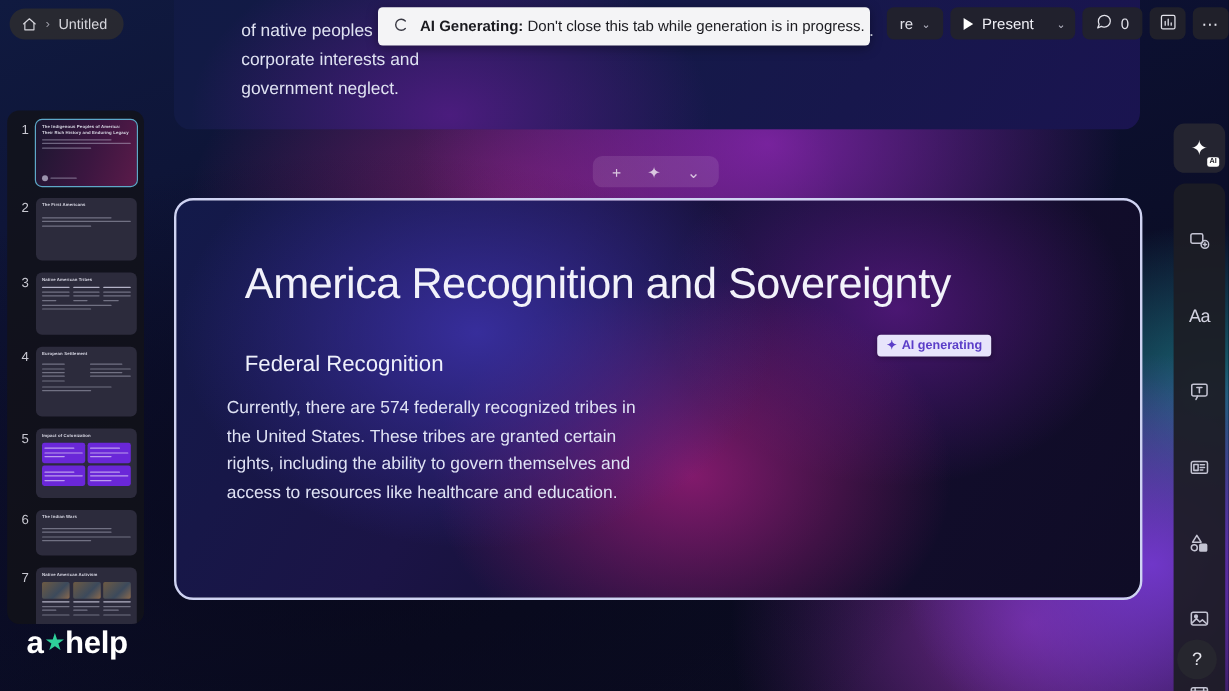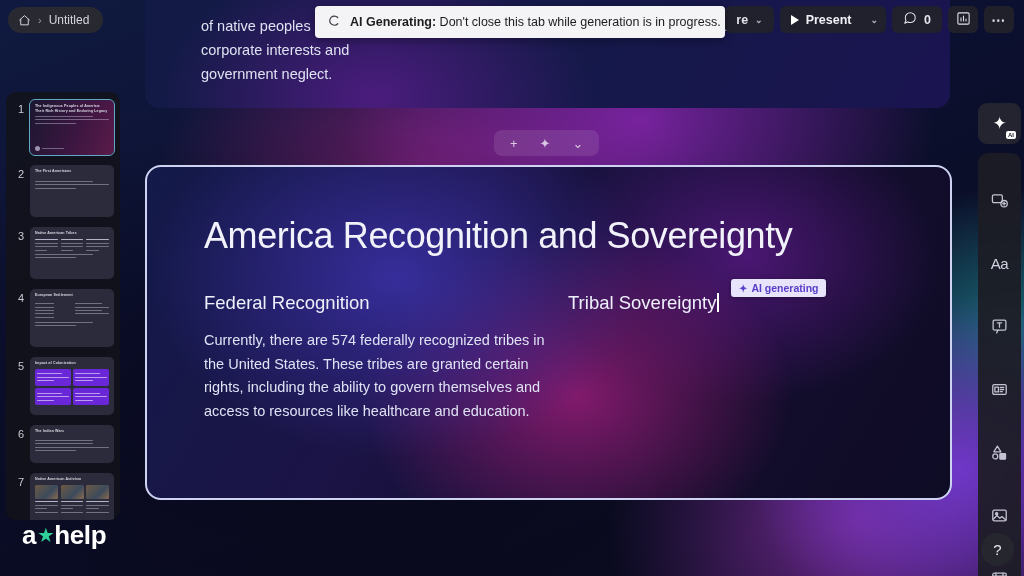--- a/index.html
+++ b/index.html
@@ -118,21 +118,21 @@
     background:#f4f4f6; color:#1b1b20;
     padding:8px 4px 8px 13px; border-radius:4px;
     font-size:12.5px; z-index:60;
     box-shadow: 0 2px 10px rgba(0,0,0,.35);
     max-width: 420px;
   }
   .toast .spin { color:#3a3a44; font-size:13px; display:inline-block; }
   .toast b { font-weight:700; }
 
   
-  .topbar { position:absolute; right:10px; top:6px; display:flex; align-items:center; gap:6px; z-index:50;font-weight:bold;}
+  .topbar { position:absolute; right:0; top:6px; display:flex; align-items:center; gap:6px; z-index:50;}
   .tb-btn {
     display:flex; align-items:center; gap:7px; height:27px;
     padding:0 11px; border-radius:6px;
     background:rgba(34,34,42,0.9); color:#e2e2ea; font-size:12.5px;
     white-space:nowrap;
   }
   .tb-btn.icon-only { padding:0; width:30px; justify-content:center; }
   .tb-split { display:flex; align-items:flex-end; gap:0; background:rgba(34,34,42,0.9); border-radius:6px; height:27px;}
   .tb-split .part { display:flex; align-items:center; gap:7px; padding:0 11px; height:27px; color:#f0f0f6; font-size:12.5px;}
   .tb-split .part.chev { padding:0 8px; }
@@ -166,21 +166,21 @@
     position:absolute; left:57px; top:48px;
     color:#f2f2fa; font-size:36px; font-weight:400; letter-spacing:-0.4px;
   }
   .col-head-l { position:absolute; left:57px; top:125px; color:#eef0fb; font-size:18.5px; }
   .col-head-r { position:absolute; left:421px; top:125px; color:#eef0fb; font-size:18.5px; }
   .caret {
     display:inline-block; width:1.5px; height:19px;
     background:#fff; vertical-align:-3px; margin-left:1px;
   }
   .col-body-l {
-    position:absolute; left:57px; top:162px; width:345px;
+    position:absolute; left:42px; top:162px; width:345px;
     color:#dfe2f4; font-size:14.5px; line-height:23.5px;
   }
   .ai-badge {
     position:absolute; left:583px; top:113px;
     display:flex; align-items:center; gap:4px;
     background:#e7e4fb; color:#5b3ec8;
     font-size:10.5px; font-weight:700;
     padding:3px 8px; border-radius:3px;
     box-shadow:0 1px 4px rgba(0,0,0,.3);
   }
@@ -466,21 +466,20 @@
 
   <div class="logo">
     <span>a</span>
     <span class="star">★</span>
     <span>help</span>
   </div>
 
   <div class="slide">
     <div class="slide-title">America Recognition and Sovereignty</div>
     <div class="col-head-l">Federal Recognition</div>
-    <div class="col-head-r"><span>Tribal Sovereignty</span><span class="caret"></span></div>
     <div class="col-body-l">Currently, there are 574 federally recognized tribes in the United States. These tribes are granted certain rights, including the ability to govern themselves and access to resources like healthcare and education.</div>
   </div>
 
   <div class="ai-badge" style="left:731px; top:279px; position:absolute; z-index:26;">
     <span class="spark">✦</span>
     <span>AI generating</span>
   </div>
 
   <div class="right-rail">
     <div class="rr-ai">

